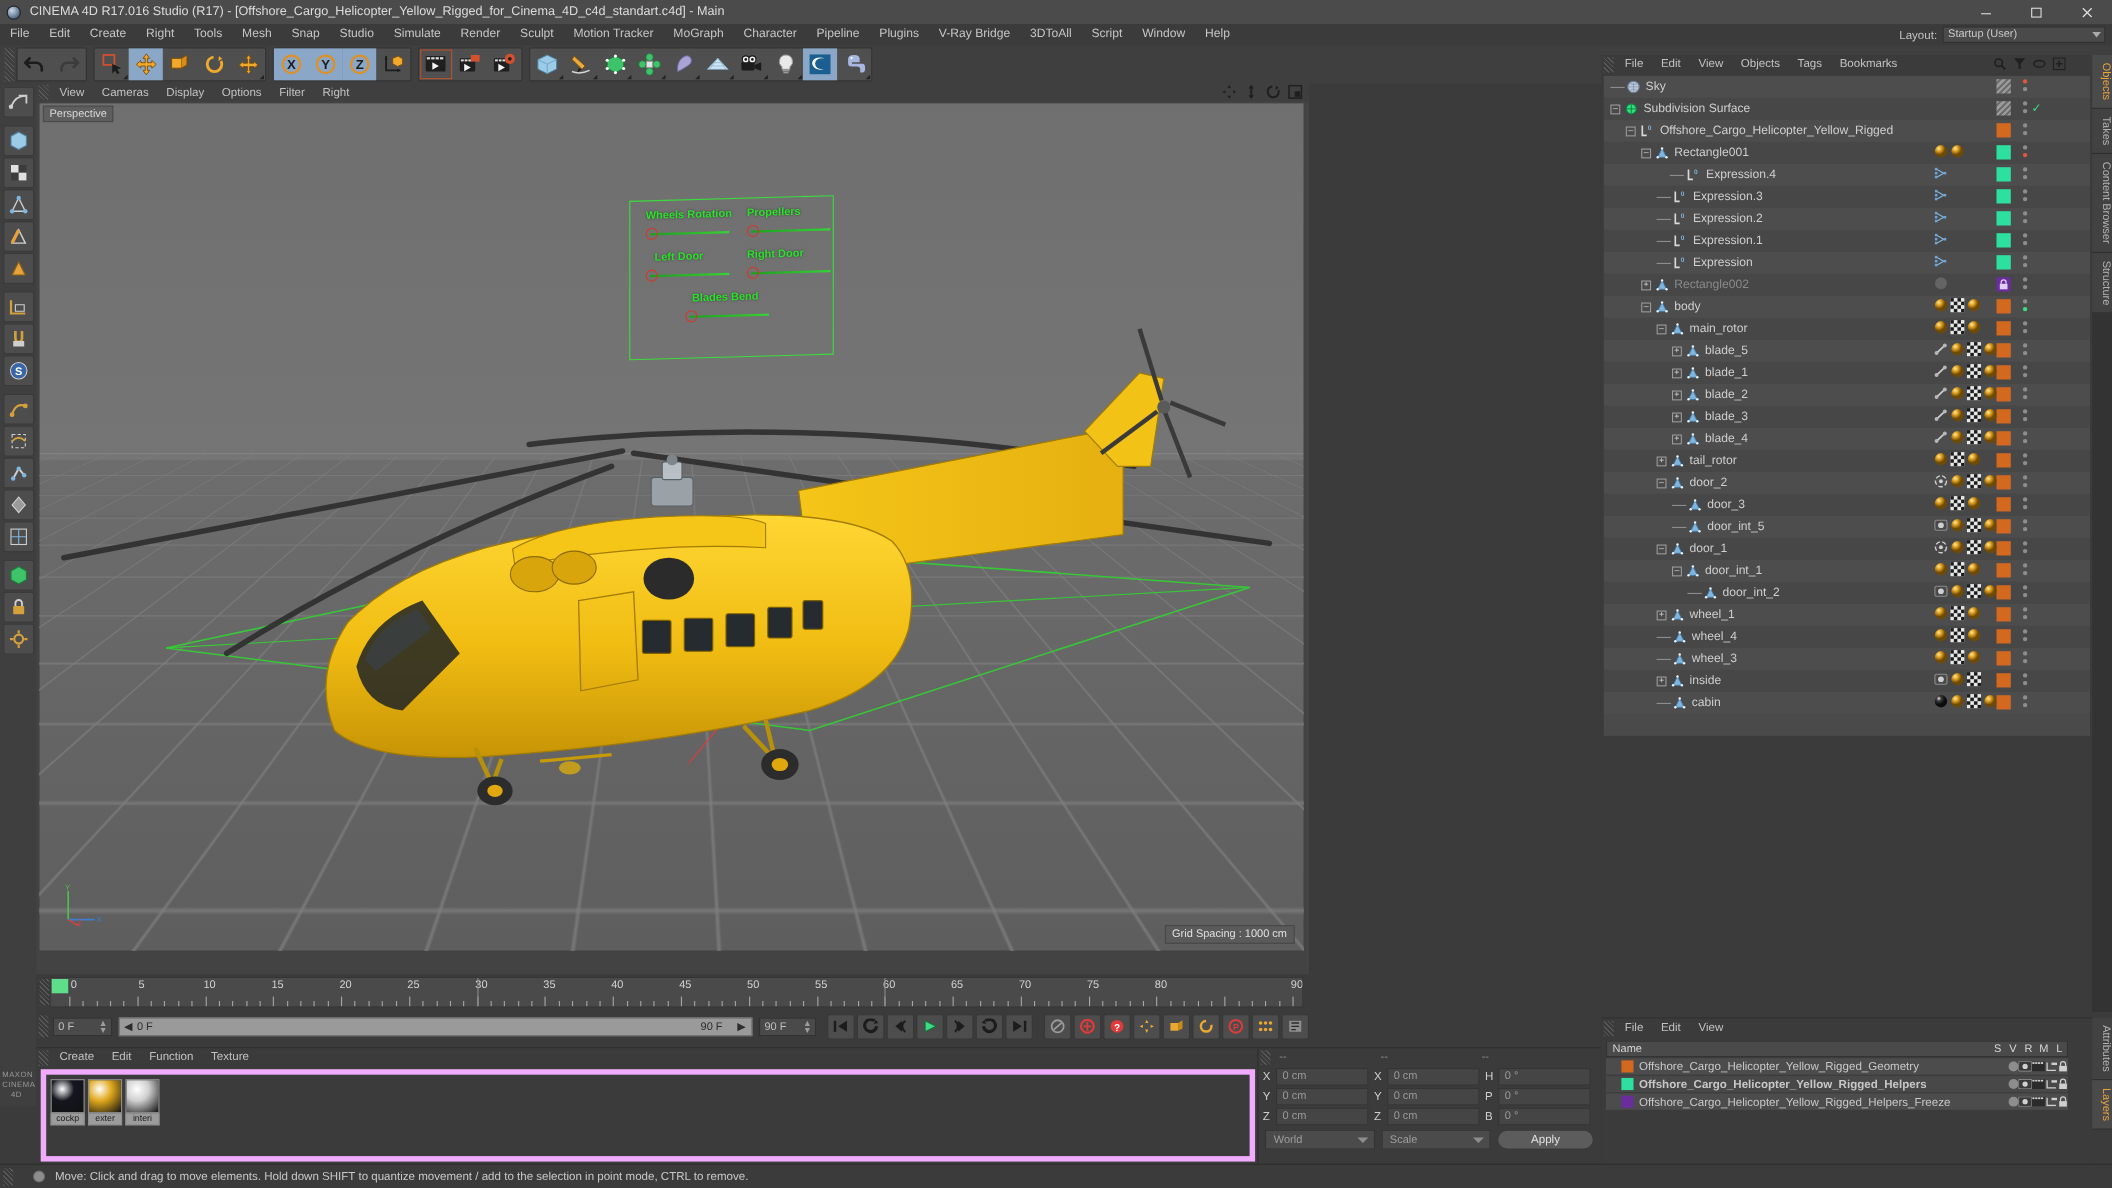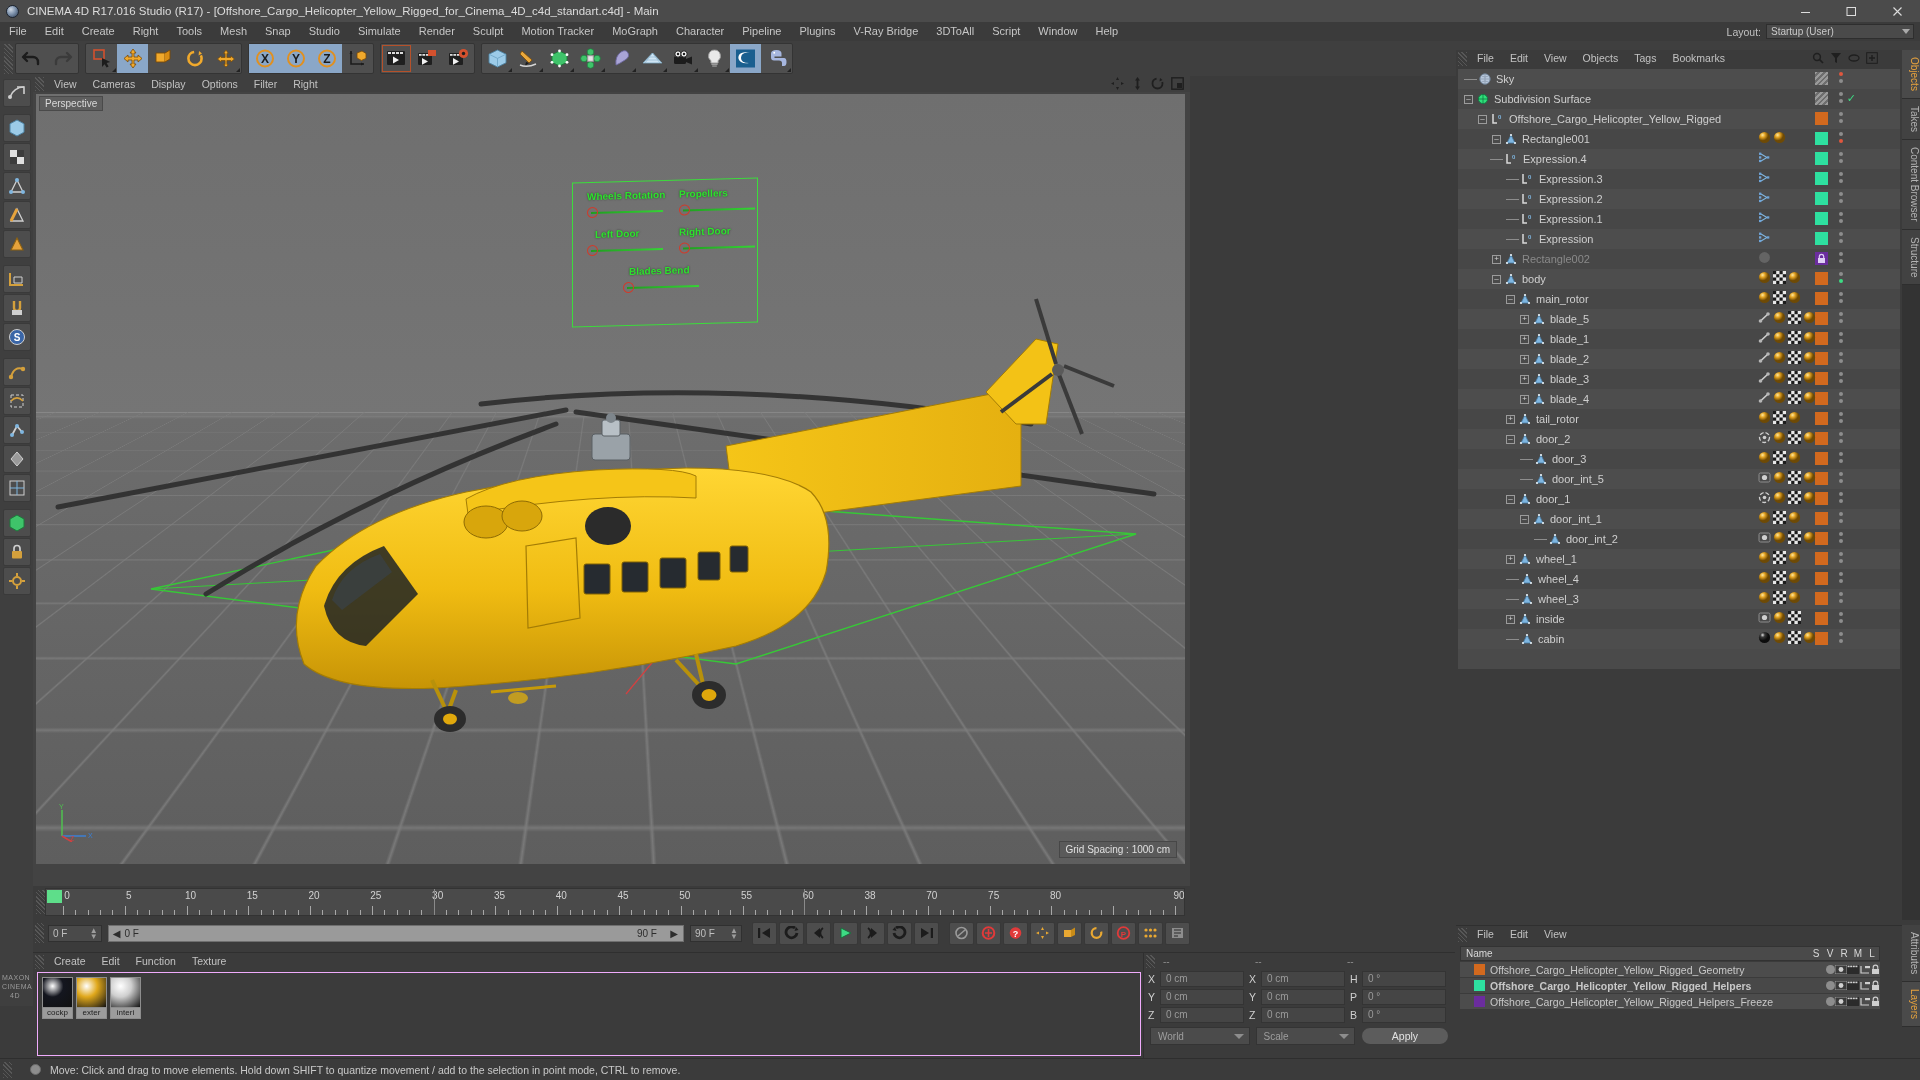--- a/index.html
+++ b/index.html
@@ -102,21 +102,21 @@
   .transport { position:absolute; left:0; top:0; height:28px; display:flex; align-items:center; gap:2px; }
   .tp { width:25px; height:23px; background:#4d4d4d; border:1px solid #383838; border-radius:2px;
     display:flex; align-items:center; justify-content:center; }
 
   
   .mat-wrap { position:absolute; left:33px; top:952px; width:1110px; height:106px; background:#3b3b3b;
     border-top:1px solid #2f2f2f; }
   .panel-menu { height:17px; display:flex; align-items:center; background:#3b3b3b; }
   .panel-menu .mi { padding:0 8px; font-size:10.5px; color:#c2c2c2; line-height:17px; }
   .mat-area { position:absolute; left:4px; top:19px; right:2px; bottom:2px; background:#3b3b3b;
-    border:1px solid #f0abfc; display:flex; gap:3px; padding:4px; }
+    border:5px solid #f0abfc; display:flex; gap:3px; padding:4px; }
   .mat { width:31px; }
   .mat .ball { width:31px; height:31px; border:1px solid #8d8d8d; }
   .mat .nm { height:11px; background:#9c9c9c; color:#1d1d1d; font-size:8px; text-align:center;
     overflow:hidden; white-space:nowrap; border:1px solid #8d8d8d; border-top:none; line-height:10px;}
 
   
   .coord { position:absolute; left:1143px; top:952px; width:312px; height:106px; background:#3b3b3b;
     border-left:1px solid #2f2f2f; border-top:1px solid #2f2f2f; }
   .coord-hdr { height:17px; display:flex; align-items:center; color:#8d8d8d; font-size:10px;}
   .coord-hdr span{ width:92px; text-align:left; padding-left:6px;}
@@ -801,21 +801,21 @@
         <div class="tl-tick" style="left: 721.267px; height: 5px;"></div>
         <div class="tl-tick" style="left: 733.622px; height: 5px;"></div>
         <div class="tl-tick" style="left: 745.978px; height: 5px;"></div>
         <div class="tl-tick" style="left: 758.333px; height: 9px;"></div>
         <div class="tl-num" style="left: 762.333px;">60</div>
         <div class="tl-tick" style="left: 770.689px; height: 5px;"></div>
         <div class="tl-tick" style="left: 783.044px; height: 5px;"></div>
         <div class="tl-tick" style="left: 795.4px; height: 5px;"></div>
         <div class="tl-tick" style="left: 807.756px; height: 5px;"></div>
         <div class="tl-tick" style="left: 820.111px; height: 9px;"></div>
-        <div class="tl-num" style="left: 824.111px;">38</div>
+        <div class="tl-num" style="left: 824.111px;">65</div>
         <div class="tl-tick" style="left: 832.467px; height: 5px;"></div>
         <div class="tl-tick" style="left: 844.822px; height: 5px;"></div>
         <div class="tl-tick" style="left: 857.178px; height: 5px;"></div>
         <div class="tl-tick" style="left: 869.533px; height: 5px;"></div>
         <div class="tl-tick" style="left: 881.889px; height: 9px;"></div>
         <div class="tl-num" style="left: 885.889px;">70</div>
         <div class="tl-tick" style="left: 894.244px; height: 5px;"></div>
         <div class="tl-tick" style="left: 906.6px; height: 5px;"></div>
         <div class="tl-tick" style="left: 918.956px; height: 5px;"></div>
         <div class="tl-tick" style="left: 931.311px; height: 5px;"></div>
@@ -1199,21 +1199,21 @@
                     <stop offset="0%" stop-color="#ffe9a0"></stop>
                     <stop offset="45%" stop-color="#e0a020"></stop>
                     <stop offset="100%" stop-color="#6e4a05"></stop>
                   </radialGradient>
                 </defs>
               </svg>
             </span>
           </div>
         </div>
         <div class="orow">
-          <div class="otree" style="left: 32px; justify-content: space-between;">
+          <div class="otree" style="left: 60px; justify-content: space-between;">
             <span style="display: inline-block; width: 13px; height: 1px; border-top: 1px solid rgb(141, 141, 141); margin-right: 2px;"></span>
             <span style="margin-right: 5px; display: flex;">
               <svg width="13" height="12" viewBox="0 0 13 12">
                 <path d="M2 1 v9 h4" stroke="#d9d9d9" stroke-width="1.5" fill="none"></path>
                 <text x="7" y="5.5" font-size="6" fill="#7fb6e0" font-family="Liberation Sans" font-weight="bold">0</text>
               </svg>
             </span>
             <span class="oname">Expression.4</span>
           </div>
           <div class="ochip" style="right: 72px; background: rgb(46, 224, 160);"></div>

